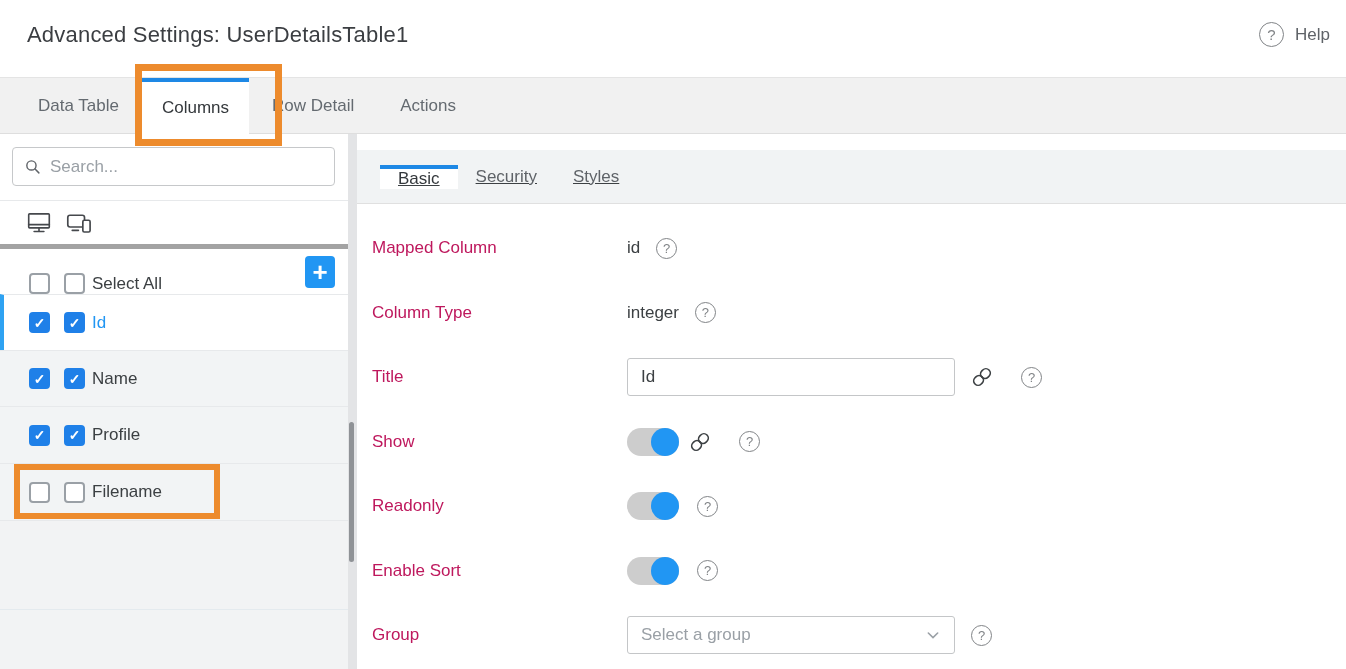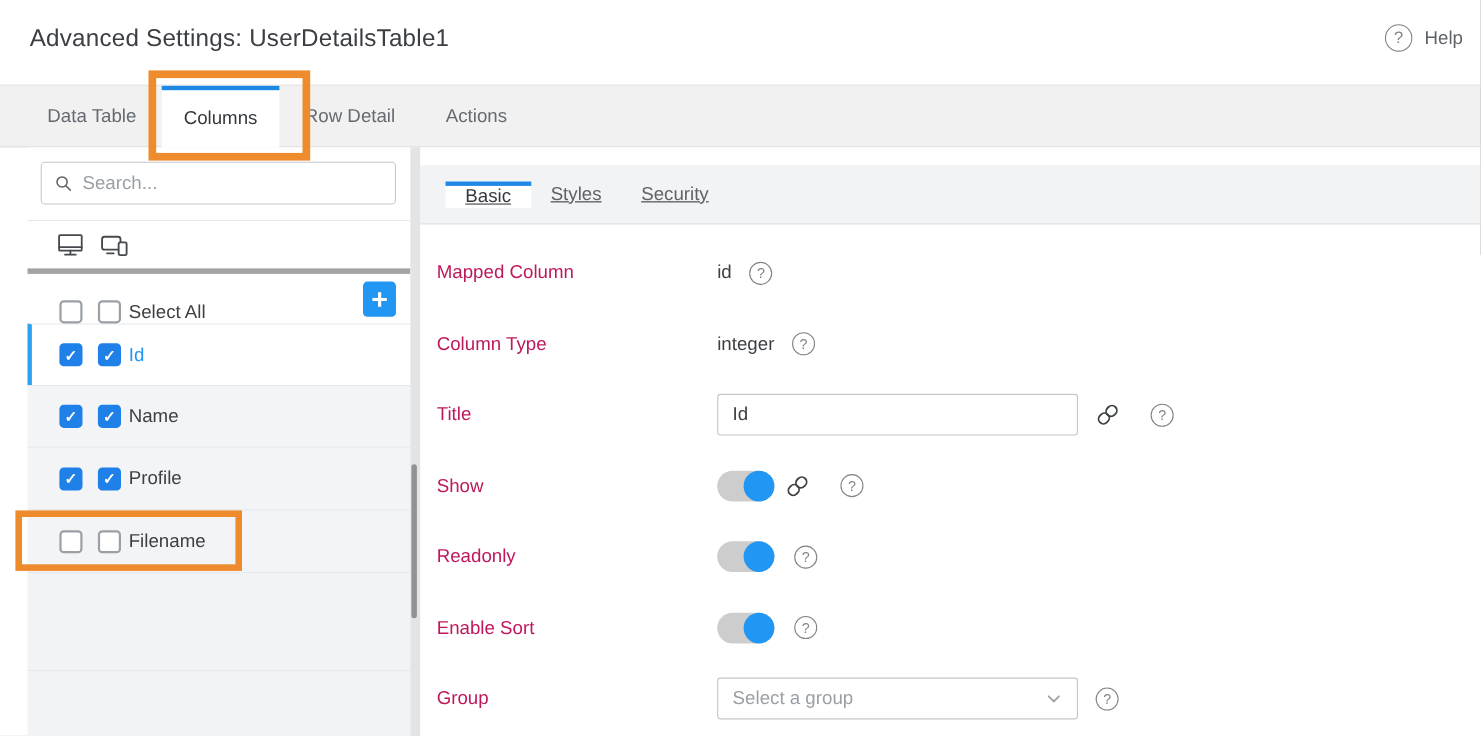--- a/index.html
+++ b/index.html
@@ -13,28 +13,28 @@
   .page-title { flex:1; font-size:22px; color:#3b3e42; letter-spacing:.2px; }
   .help-group { display:flex; align-items:center; gap:11px; color:#5f6368; font-size:17px; cursor:pointer; }
   .qcircle {
     display:inline-flex; align-items:center; justify-content:center;
     border:1.5px solid #818487; color:#818487; border-radius:50%;
   }
   .qcircle.big { width:25px; height:25px; font-size:15px; }
   
   .main-tabs {
     height:57px; background:#f1f1f1; border-top:1px solid #e4e4e4; border-bottom:1px solid #dedede;
-    display:flex; align-items:stretch; padding-left:20px;
+    display:flex; align-items:stretch; padding-left:15px;
   }
   .mtab { display:flex; align-items:center; padding:0 23px; font-size:17px; color:#646a70; cursor:pointer; }
   .mtab.active {
     background:#fff; color:#34383c; border-top:4px solid #1e88e5; margin-bottom:-1px; padding:0 20px;text-align:center;
   }
   
-  .content { position:absolute; top:134px; left:0; right:0; bottom:0; display:flex;padding-left:25px; }
+  .content { position:absolute; top:134px; left:0; right:0; bottom:0; display:flex; }
   .sidebar { width:348px; flex:none; position:relative; background:#fff; }
   .gutter { width:9px; flex:none; background:#e3e4e6; position:relative; }
   .scroll-thumb { position:absolute; left:1px; width:5px; top:288px; height:140px; background:#8f9296; border-radius:3px; }
   .panel { flex:1; background:#fff; }
   
   .search-wrap { height:66px; padding:13px 13px 14px 12px; }
   .search-box { height:39px; border:1px solid #c6c8ca; border-radius:4px; background:#fff; display:flex; align-items:center; padding:0 8px 0 11px; gap:9px; }
   .search-box input { border:none; outline:none; flex:1; font-size:17px; color:#3c4043; font-family:inherit; background:transparent; }
   .search-box input::placeholder { color:#9aa0a6; }
   .device-row { height:44px; border-top:1px solid #e7e9eb; display:flex; align-items:center; padding-left:26px; gap:13px; }
@@ -195,24 +195,24 @@
       <div class="scroll-thumb"></div>
     </div>
 
     <div class="panel">
 
       <div class="panel-tabs">
         <div class="ptab active">
             <span>Basic</span>
           </div>
         <div class="ptab">
+            <span>Security</span>
+          </div>
+        <div class="ptab">
             <span>Styles</span>
-          </div>
-        <div class="ptab">
-            <span>Security</span>
           </div>
       </div>
 
       <div class="form">
 
         <div class="frow">
           <div class="flabel">Mapped Column</div>
           <div class="fctrl">
             <span class="fvalue">id</span>
             <span class="qcircle qicon ml16">?</span>

